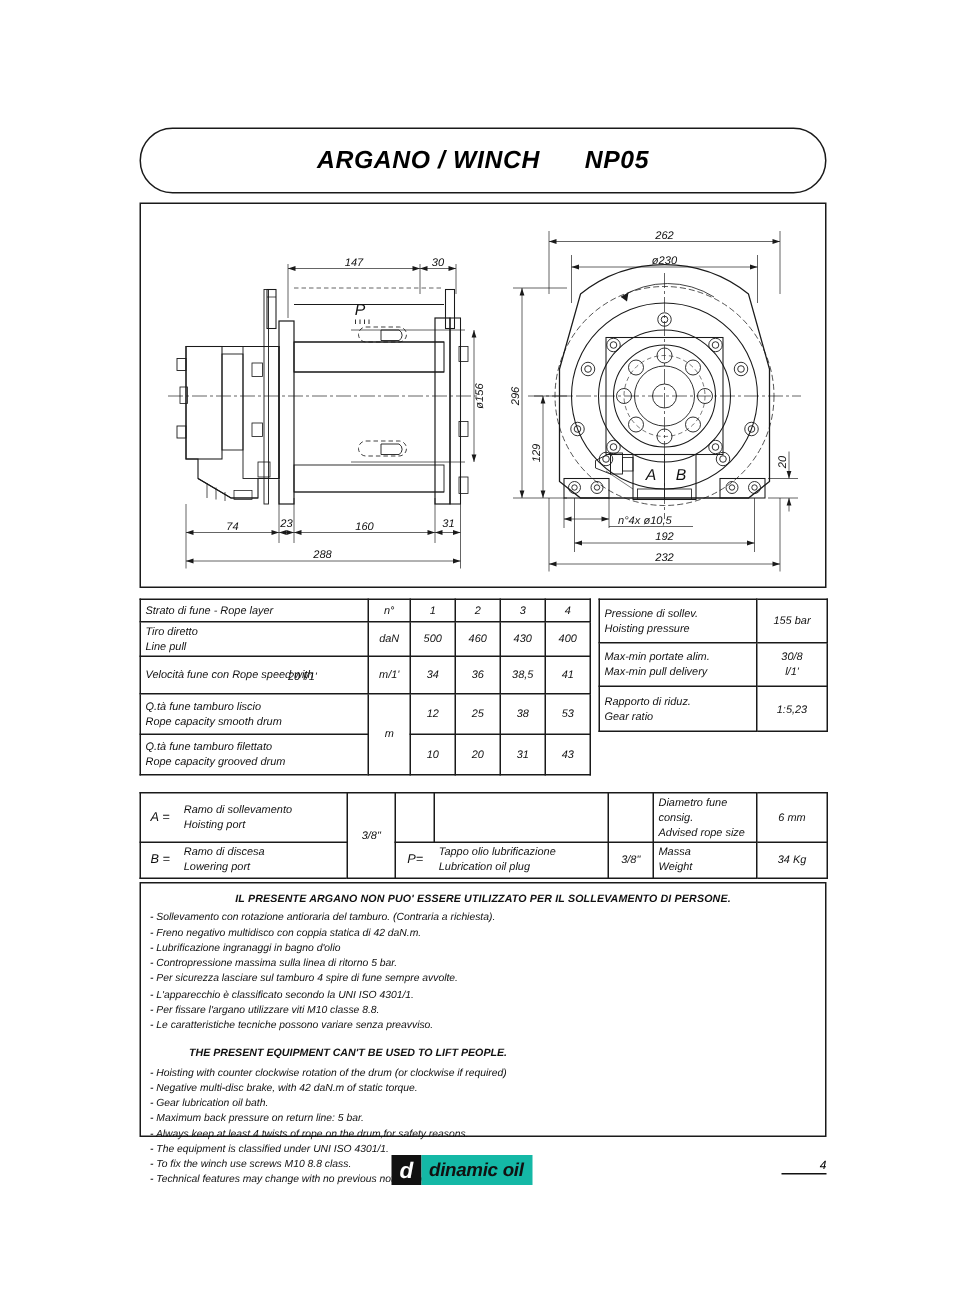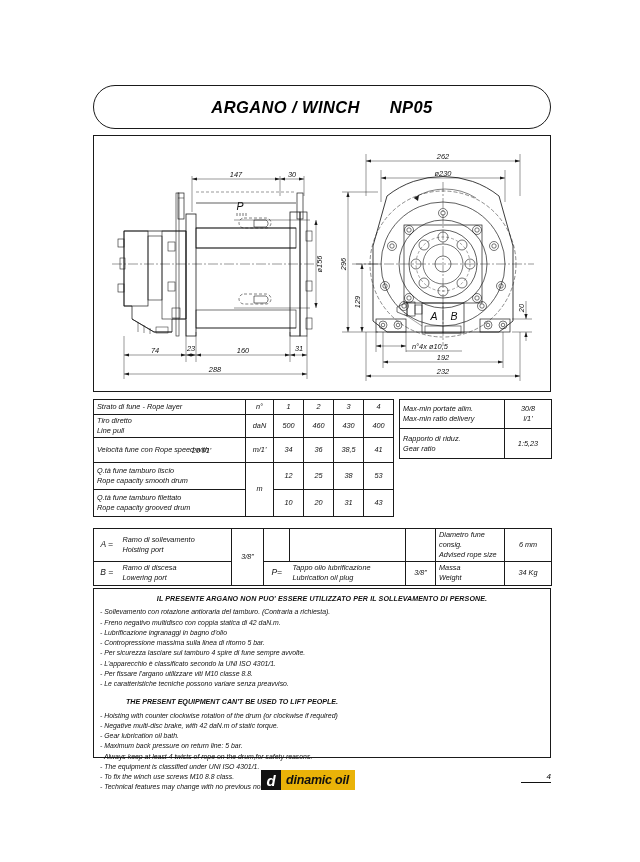--- a/index.html
+++ b/index.html
@@ -81,21 +81,21 @@
   
   .footer { position: absolute; left: 93px; top: 770px; width: 458px; height: 26px; }
   .logo { position: absolute; left: 168px; top: 0; display: flex; align-items: center; height: 20px; }
   .logo-mark {
     width: 20px; height: 20px; background: #111; color: #fff;
     display: flex; align-items: center; justify-content: center;
     font-weight: bold; font-size: 15px; font-style: italic;
     font-family: "Liberation Sans", sans-serif;
   }
   .logo-word {
-    height: 20px; background: #eab308; color: #111;
+    height: 20px; background: #14b8a6; color: #111;
     display: flex; align-items: center; padding: 0 6px 0 5px;
     font-weight: bold; font-style: italic; font-size: 12.5px;
     letter-spacing: -.2px;
   }
   .pagenum {
     position: absolute; right: 0; top: 2px; width: 30px;
     text-align: right; font-size: 8px; font-style: italic;
     border-bottom: 1px solid #111; padding-bottom: 1px;
   }
 </style>
@@ -460,22 +460,29 @@
 
   <div class="spec-tbl">
     <table class="grid">
       <colgroup>
           <col style="width:105px">
           <col style="width:47px">
         </colgroup>
       <tbody>
         <tr>
           <td class="two-line" style="height:29px">
+            <span>Pressione di sollev.</span>
+            <span>Hoisting pressure</span>
+          </td>
+          <td class="ctr">155 bar</td>
+        </tr>
+        <tr>
+          <td class="two-line" style="height:29px">
             <span>Max-min portate alim.</span>
-            <span>Max-min ratio delivery</span>
+            <span>Max-min pull delivery</span>
           </td>
           <td class="ctr two-line">
             <span>30/8</span>
             <span>l/1'</span>
           </td>
         </tr>
         <tr>
           <td class="two-line" style="height:30px">
             <span>Rapporto di riduz.</span>
             <span>Gear ratio</span>

